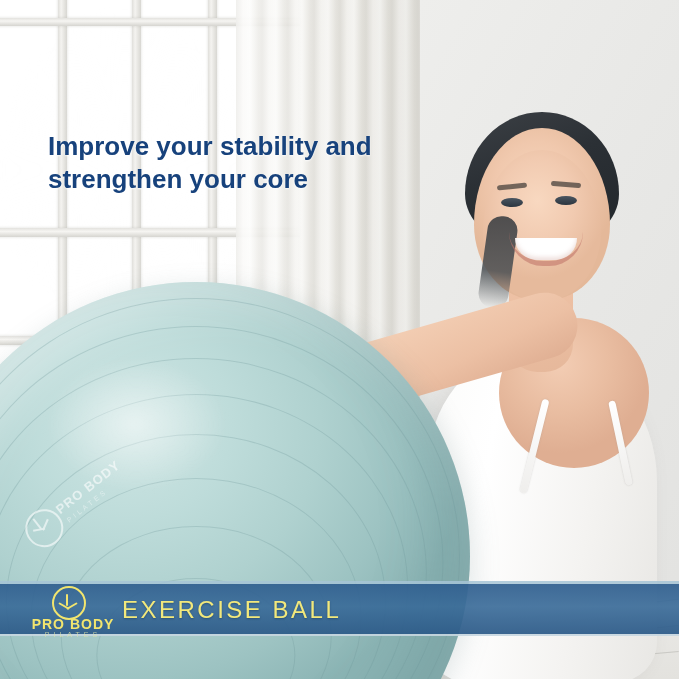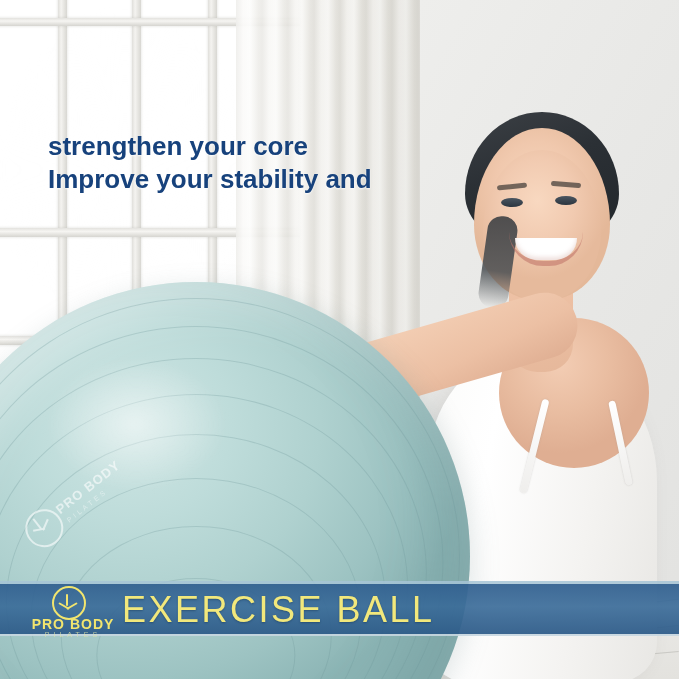--- a/index.html
+++ b/index.html
@@ -452,21 +452,21 @@
     letter-spacing: 4px;
     font-family: "Liberation Sans", sans-serif;
   }
   .banner-title {
     position: absolute;
     left: 122px;
     top: 588px;
     height: 44px;
     line-height: 44px;
     color: #f2e87c;
-    font-size: 36px;
+    font-size: 24px;
     letter-spacing: 2.5px;
     font-weight: normal;
     text-shadow: 0 1px 2px rgba(20,50,80,0.45);
     white-space: nowrap;
     font-family: "Liberation Sans", sans-serif;
   }
 </style>
 </head>
 <body>
 
@@ -539,22 +539,22 @@
       <div class="bl-mark"></div>
       <div class="bl-spoke" style="left:15px; top:11px; width:2px; height:13px;"></div>
       <div class="bl-spoke" style="left:8px;  top:22px; width:12px; height:2px; transform:rotate(28deg);"></div>
       <div class="bl-spoke" style="left:16px; top:22px; width:12px; height:2px; transform:rotate(-28deg);"></div>
       <div class="bl-text">PRO BODY</div>
       <div class="bl-sub">PILATES</div>
     </div>
   </div>
 
   <div class="subheadline">
+    <div>Improve your stability and</div>
     <div>strengthen your core</div>
-    <div>Improve your stability and</div>
   </div>
 
   <div class="banner-topline"></div>
   <div class="banner"></div>
   <div class="banner-bottomline"></div>
 
   <div class="brand">
     <div class="brand-mark"></div>
     <div class="brand-spoke" style="left:48px; top:8px;  width:2px;  height:12px;"></div>
     <div class="brand-spoke" style="left:40px; top:19px; width:12px; height:2px; transform:rotate(30deg);"></div>

